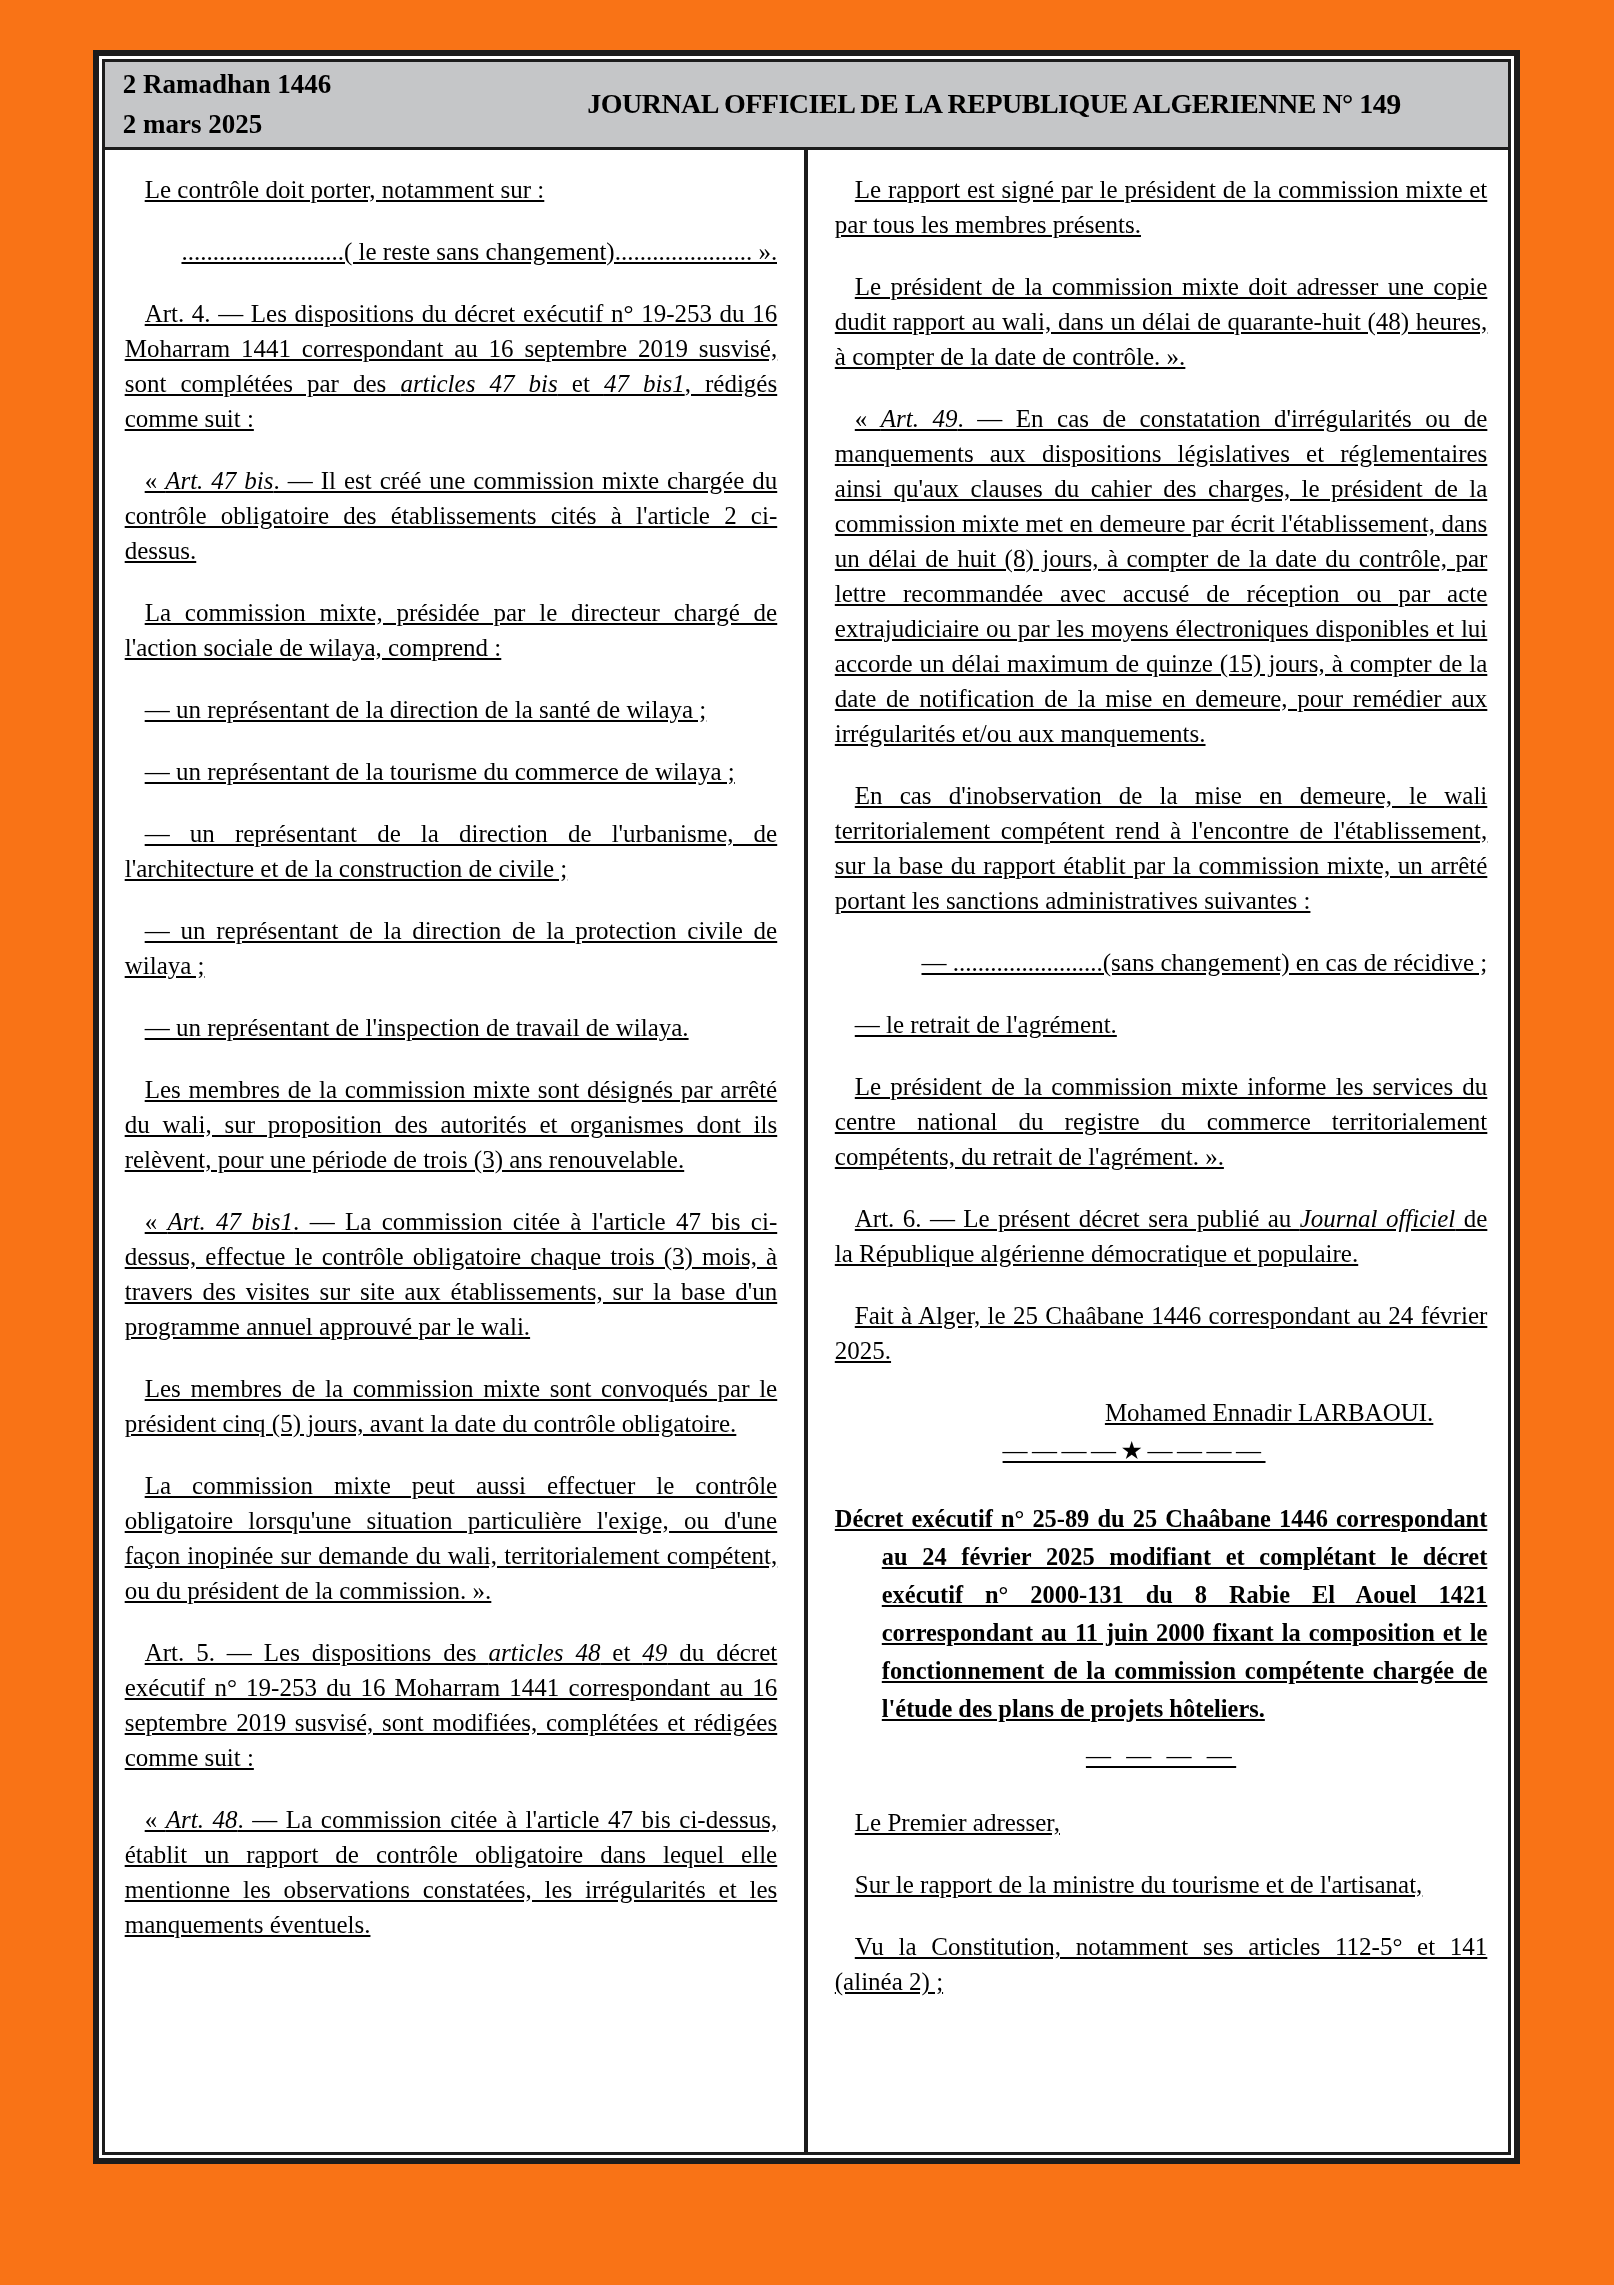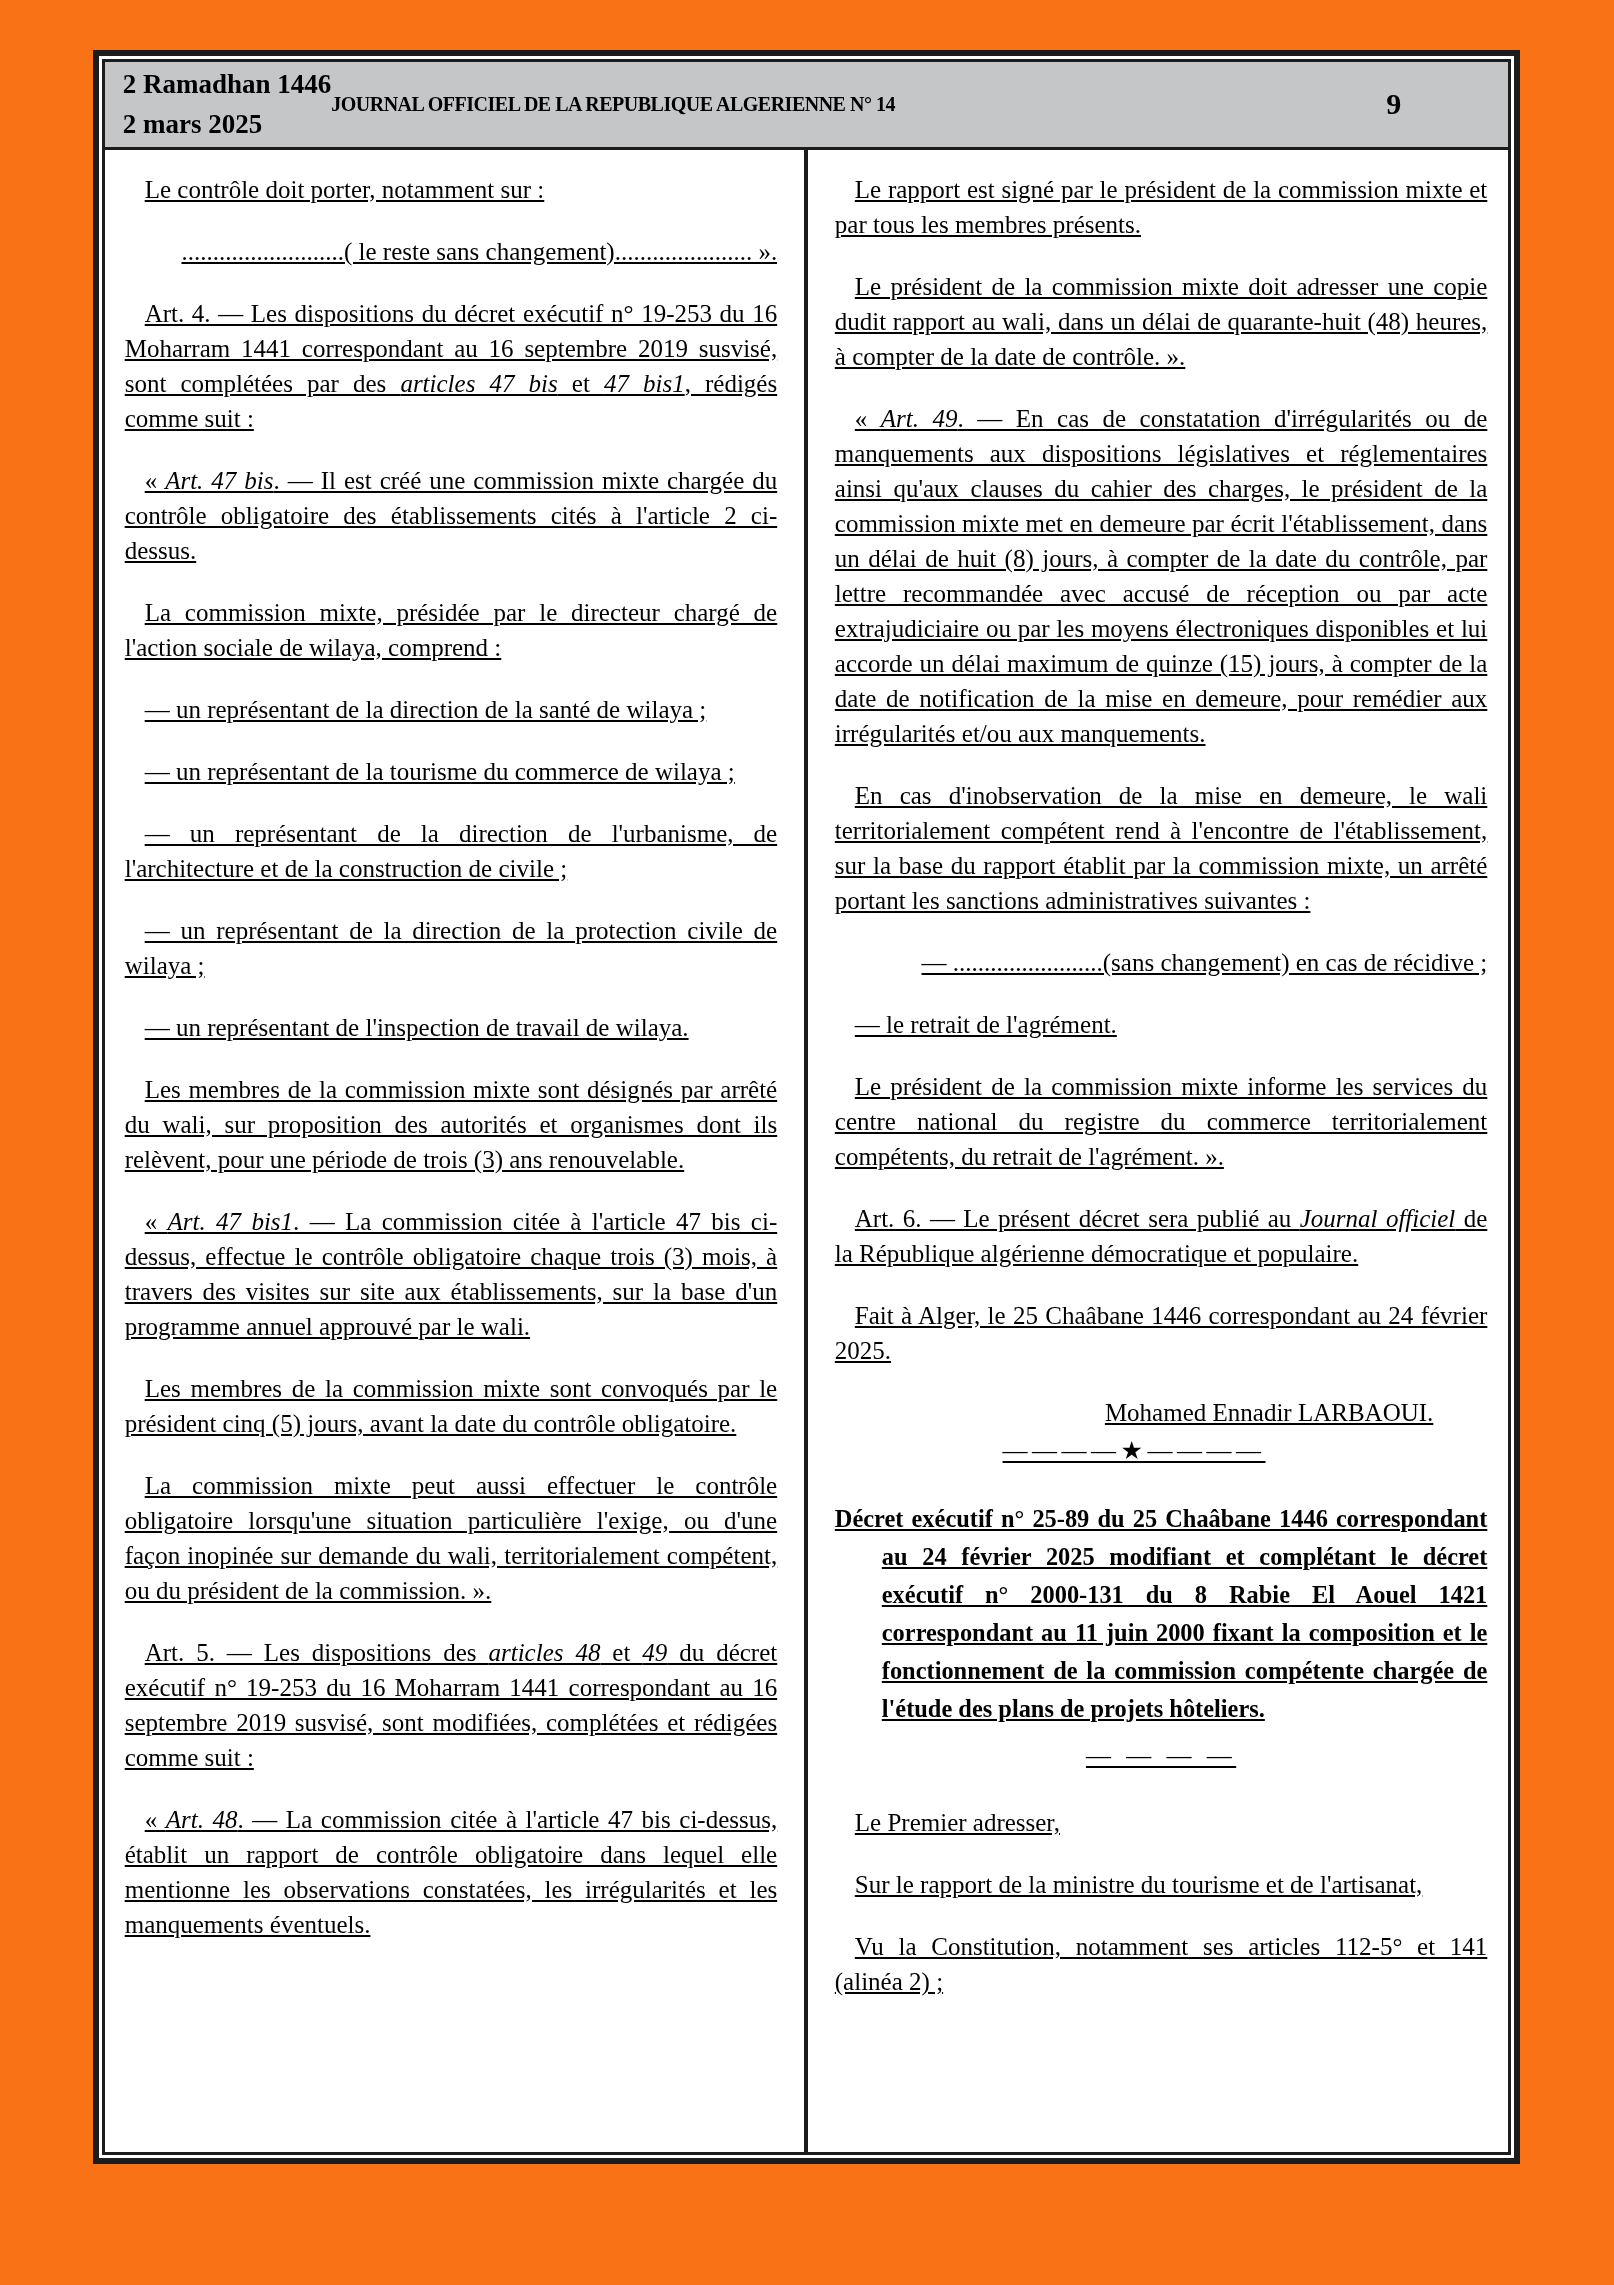--- a/index.html
+++ b/index.html
@@ -5,21 +5,21 @@
   html,body{margin:0;padding:0;background:#ffffff;}
   .page{position:relative;width:1615px;height:2285px;background:#f97316;color:#000;
         font-family:"Liberation Serif", serif;}
   .frame-outer{position:absolute;left:93px;top:50px;width:1427px;height:2114px;
         box-sizing:border-box;border:6.3px solid #1c1c1c;padding:2.7px;background:#fff;}
   .frame-inner{box-sizing:border-box;border:3.6px solid #1c1c1c;width:100%;height:100%;
         display:flex;flex-direction:column;}
   .header{flex:0 0 88px;background:#c5c6c8;border-bottom:3.6px solid #1c1c1c;
         display:flex;align-items:center;padding-left:18px;box-sizing:border-box;}
   .dates{font-weight:700;font-size:27px;line-height:40px;white-space:nowrap;}
-  .jtitle{flex:1;text-align:left;font-weight:700;font-size:20px;letter-spacing:-0.5px;white-space:nowrap;}
+  .jtitle{flex:1;text-align:right;font-weight:700;font-size:28px;letter-spacing:-0.5px;white-space:nowrap;}
   .pagenum{font-weight:700;font-size:30px;margin-right:107px;}
   .content{flex:1;display:flex;min-height:0;text-decoration:underline;}
   .col{flex:1;box-sizing:border-box;overflow:hidden;}
   .col-left{padding:22px 27px 0 20px;}
   .col-right{padding:22px 21px 0 27px;}
   .divider{flex:0 0 3.6px;background:#1c1c1c;}
   .col p{margin:0 0 27px;font-size:25px;line-height:35px;text-align:justify;text-indent:20px;}
   .col p.dots{white-space:nowrap;overflow:hidden;text-align:right;}
   .col p.sig{text-align:right;text-indent:0;margin:25px 54px 7.2px 0;}
   .col p.heading{font-weight:700;font-size:24.4px;line-height:38px;margin:36px 0 14.5px;

